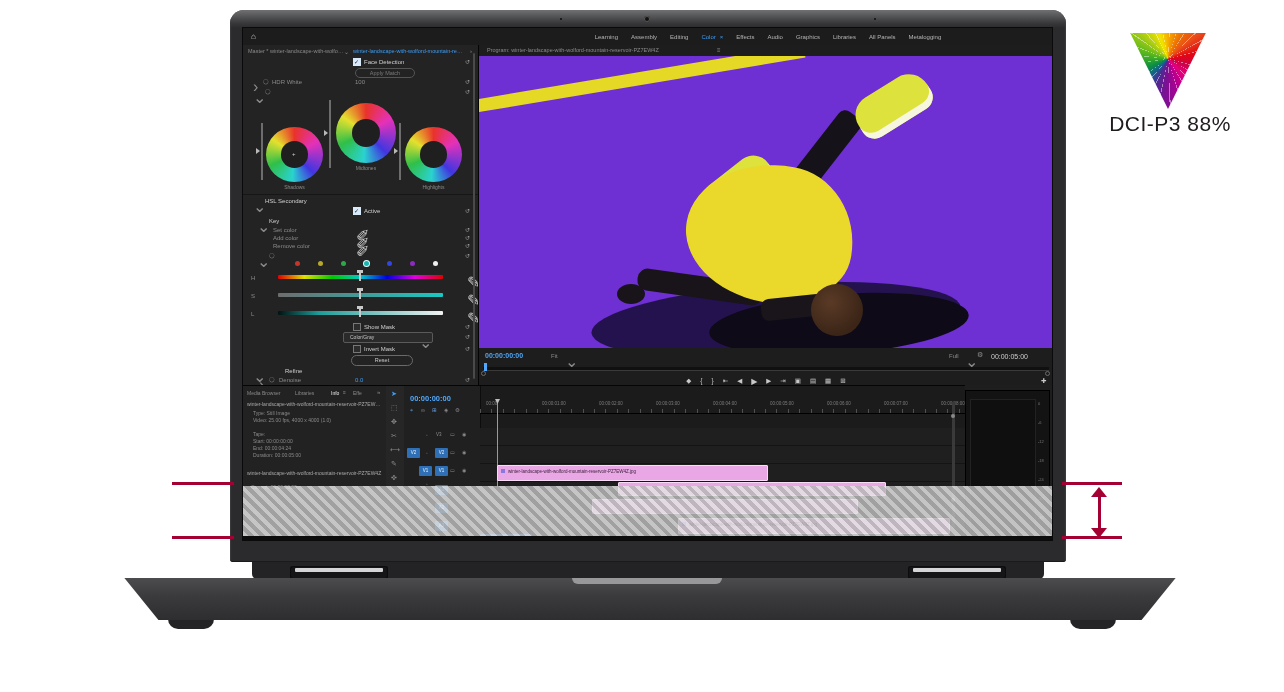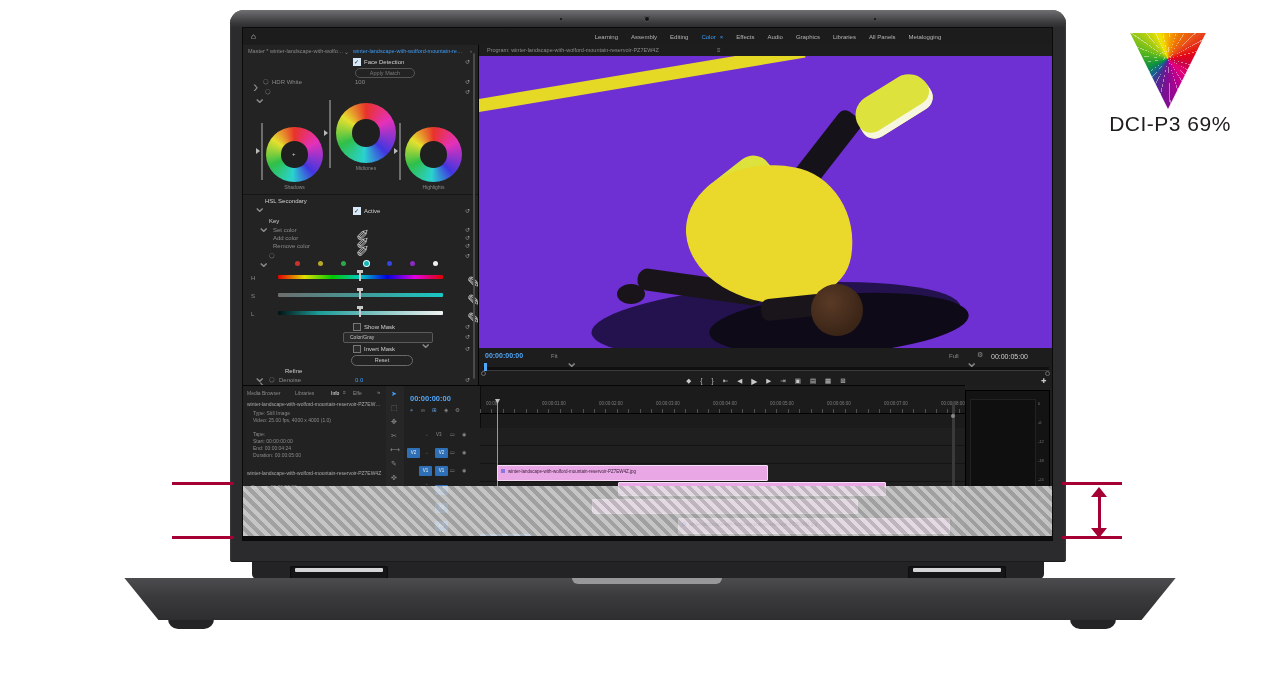--- a/index.html
+++ b/index.html
@@ -95,21 +95,21 @@
   <div class="mline a" style="left:172px;top:536px;width:62px;"></div>
   <div class="mline a" style="left:1062px;top:482px;width:60px;"></div>
   <div class="mline a" style="left:1062px;top:536px;width:60px;"></div>
   <div id="arrow-shaft" class="a"></div>
   <div class="ah a" style="left:1091px;top:487px;border-bottom:10px solid #a50034;"></div>
   <div class="ah a" style="left:1091px;top:528px;border-top:10px solid #a50034;"></div>
 
   <div id="gamut-tri" class="a">
       <div class="rays"></div>
     </div>
-  <div id="gamut-label" class="a">DCI-P3 69%</div>
+  <div id="gamut-label" class="a">DCI-P3 88%</div>
 
   <div id="screen" class="a">
 
     <div id="topbar" class="a">
       <span class="a icn" style="left:8px;top:4px;font-size:8px;color:#d0d0d0;">⌂</span>
     </div>
     <div id="tabs" class="a">
       <span>Learning</span>
       <span>Assembly</span>
       <span>Editing</span>

